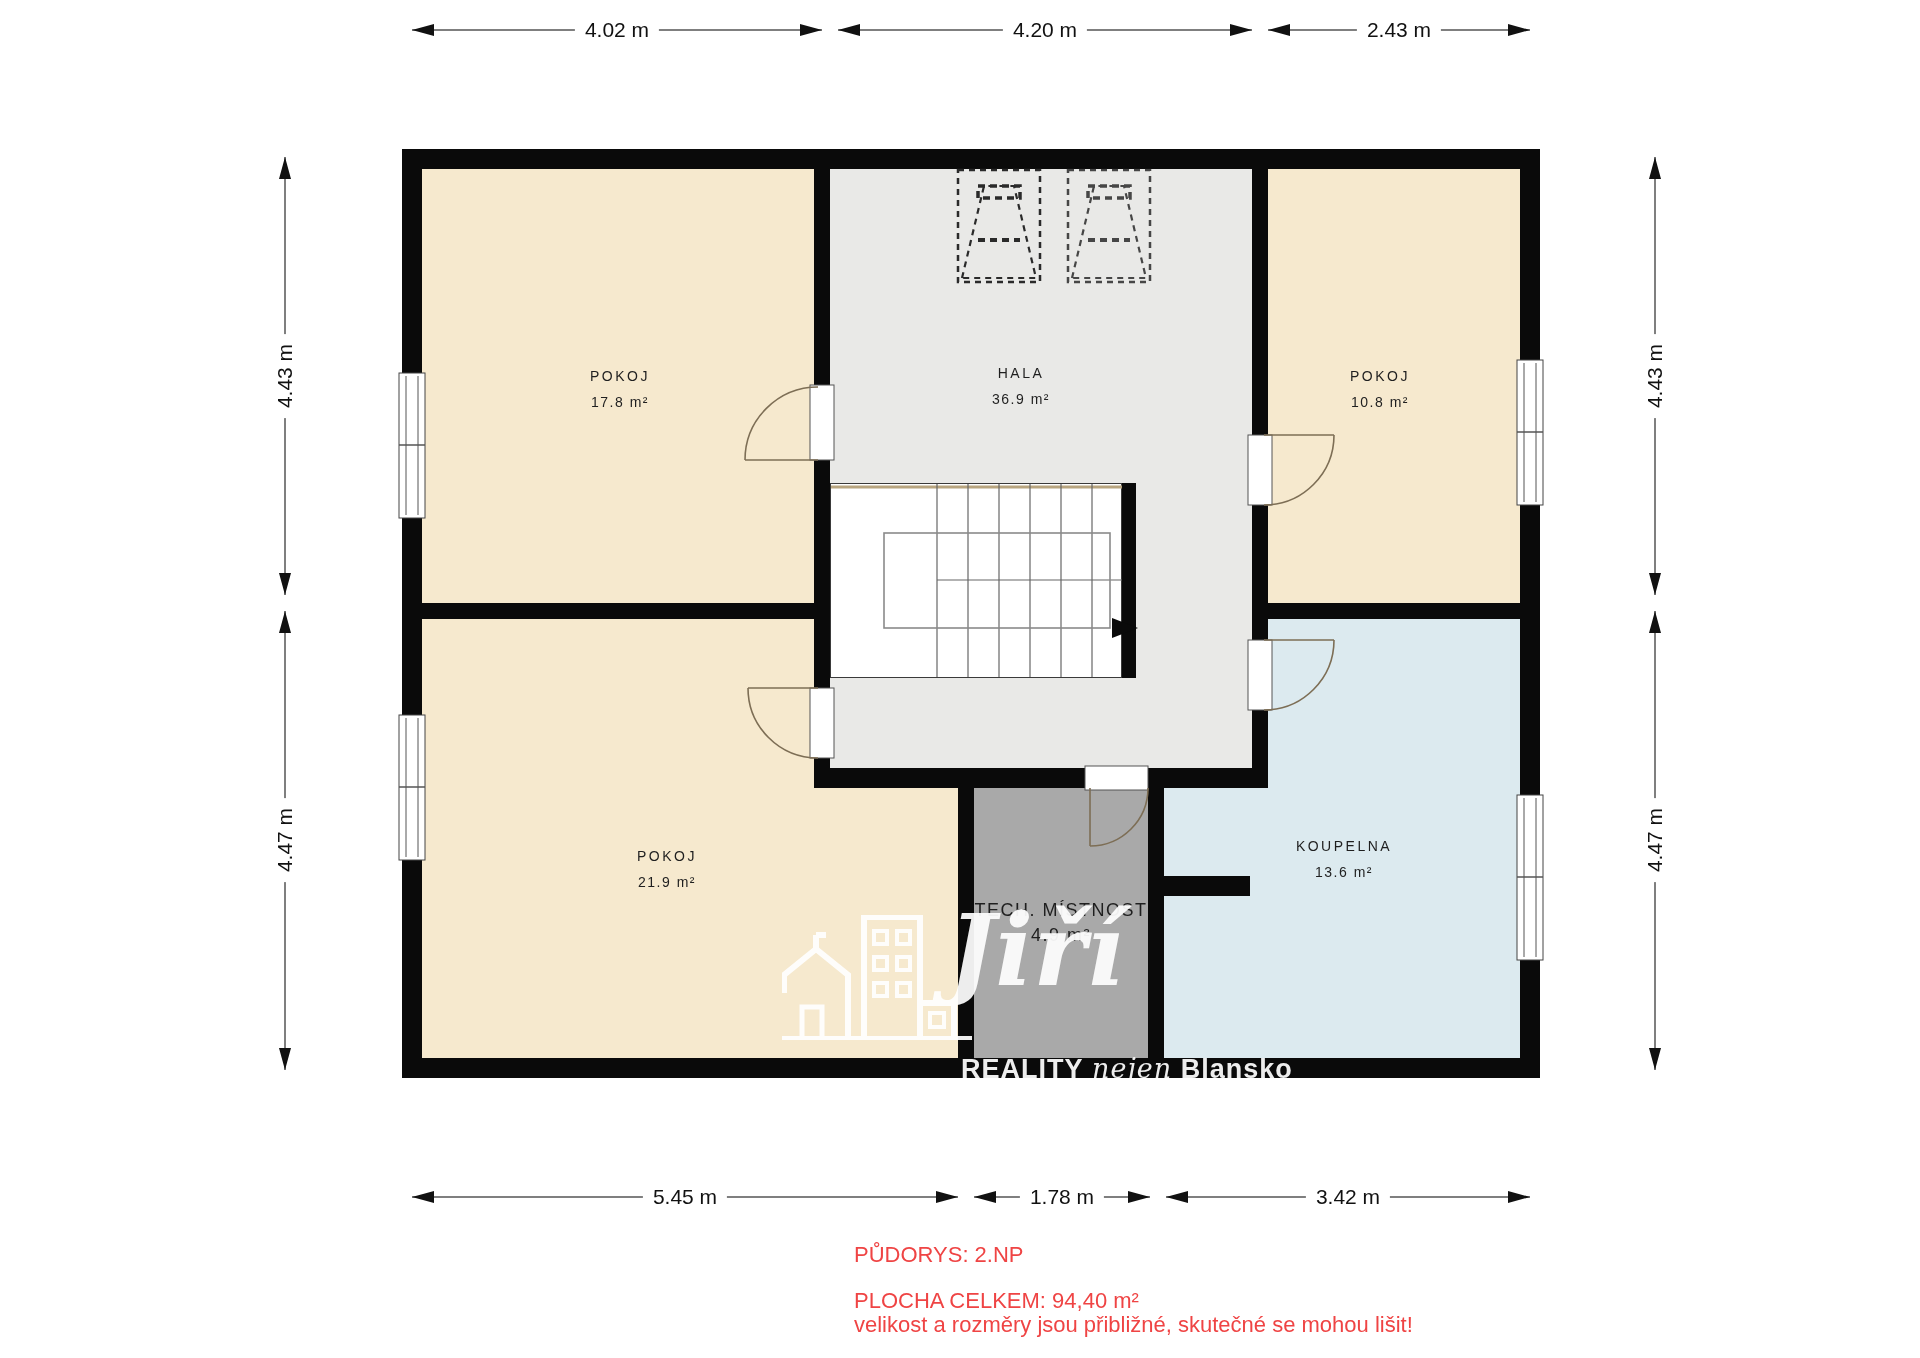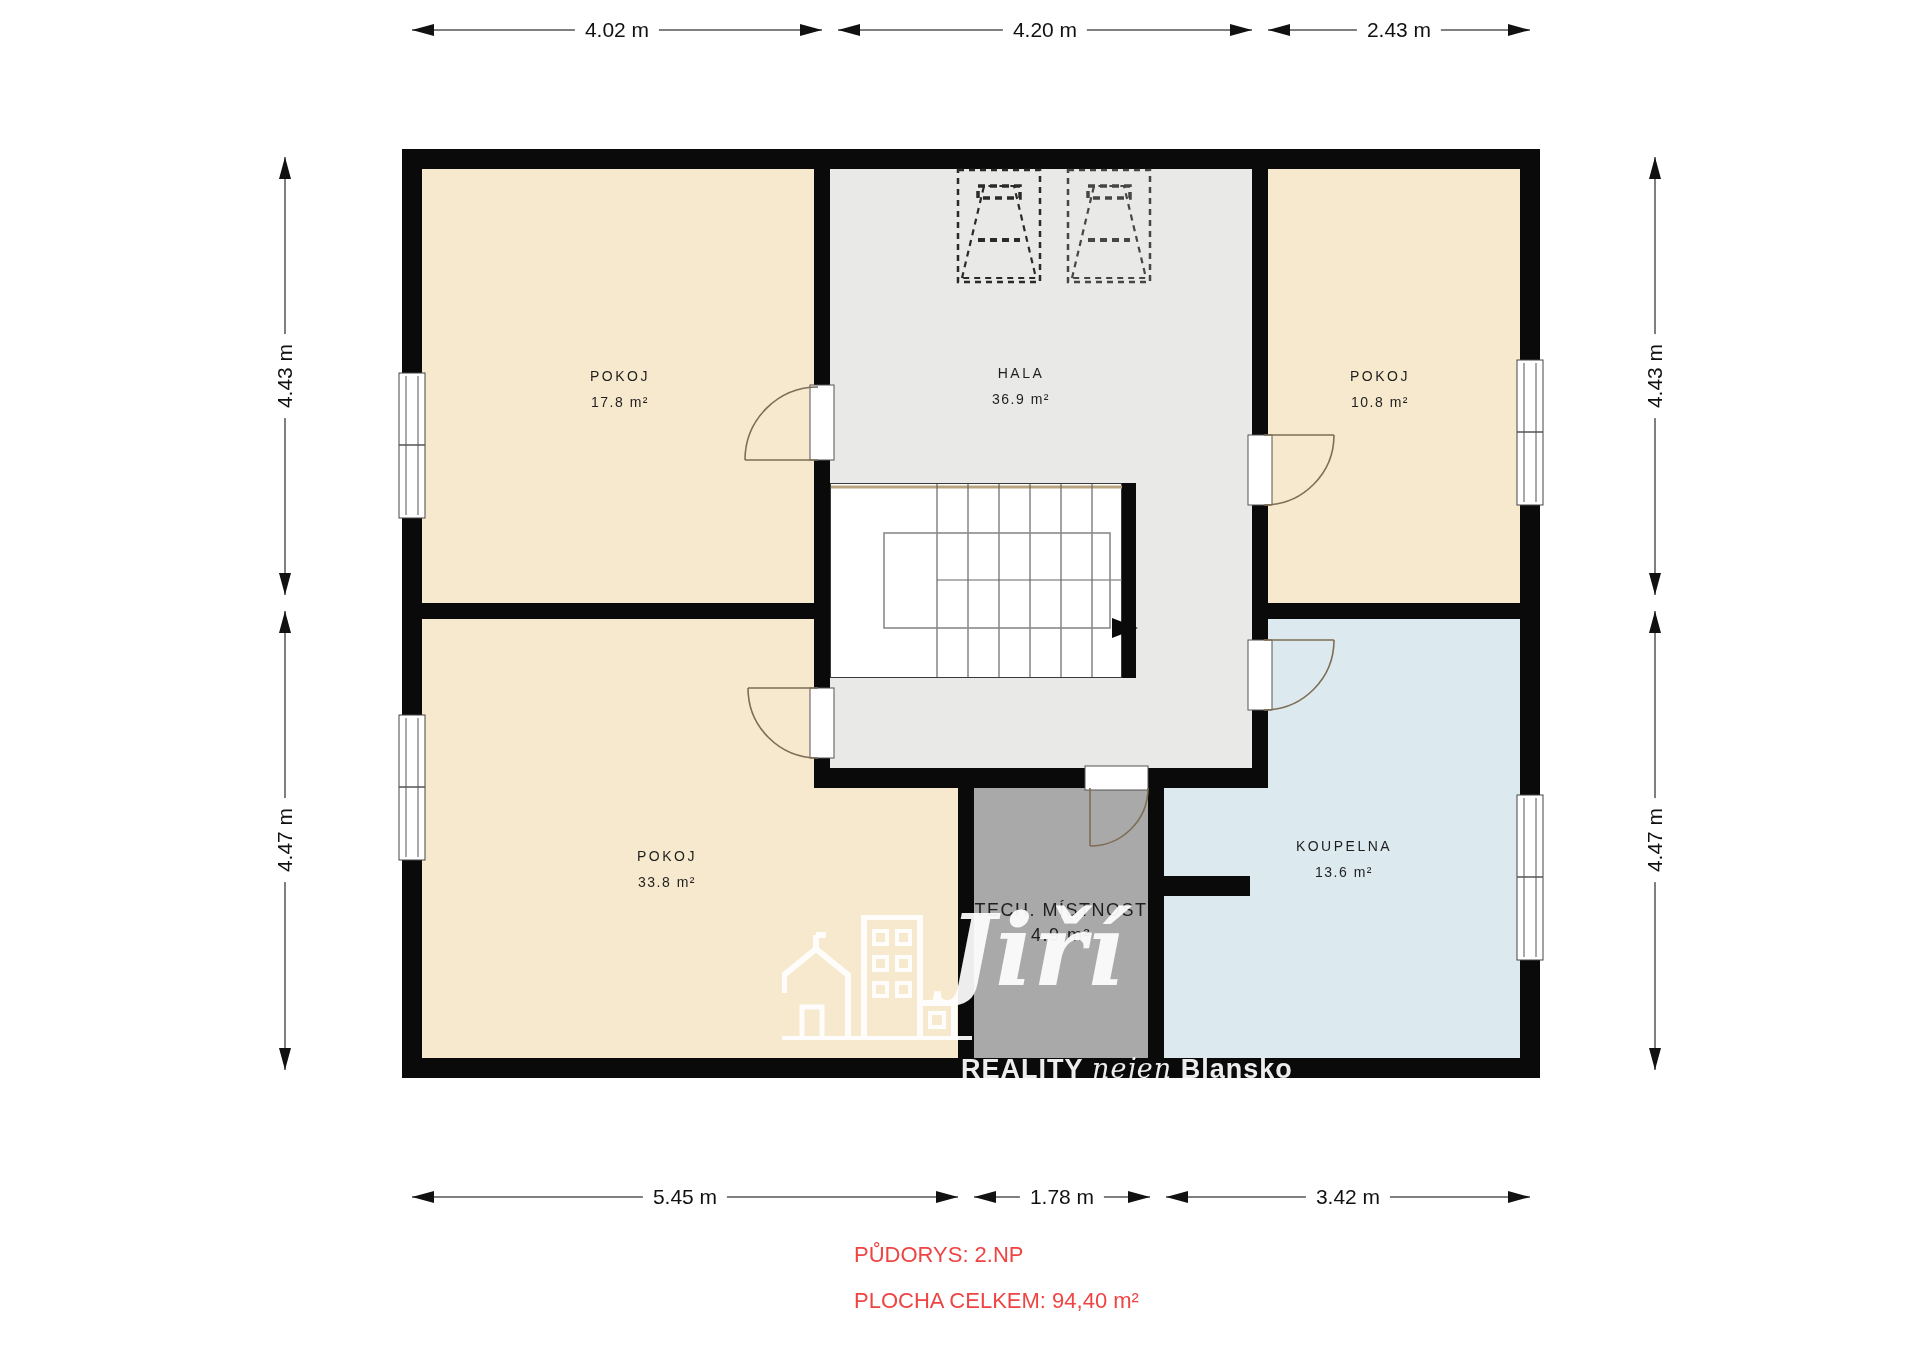--- a/index.html
+++ b/index.html
@@ -191,21 +191,21 @@
   <div class="room-label" style="left:1021px;top:360px;">
     <div>HALA</div>
     <div class="area">36.9 m²</div>
   </div>
   <div class="room-label" style="left:1380px;top:363px;">
     <div>POKOJ</div>
     <div class="area">10.8 m²</div>
   </div>
   <div class="room-label" style="left:667px;top:843px;">
     <div>POKOJ</div>
-    <div class="area">33.8 m²</div>
+    <div class="area">21.9 m²</div>
   </div>
   <div class="room-label small" style="left:1061px;top:898px;">
     <div>TECH. MÍSTNOST</div>
     <div class="area">4.9 m²</div>
   </div>
   <div class="room-label" style="left:1344px;top:833px;">
     <div>KOUPELNA</div>
     <div class="area">13.6 m²</div>
   </div>
 
@@ -240,14 +240,15 @@
   <div class="dim-label" style="left:685px;top:1197px;">5.45 m</div>
   <div class="dim-label" style="left:1062px;top:1197px;">1.78 m</div>
   <div class="dim-label" style="left:1348px;top:1197px;">3.42 m</div>
   <div class="dim-label vert" style="left:285px;top:376px;">4.43 m</div>
   <div class="dim-label vert" style="left:285px;top:840px;">4.47 m</div>
   <div class="dim-label vert" style="left:1655px;top:376px;">4.43 m</div>
   <div class="dim-label vert" style="left:1655px;top:840px;">4.47 m</div>
 
   <div class="footer" style="left:854px;top:1243px;">PŮDORYS: 2.NP</div>
   <div class="footer" style="left:854px;top:1289px;">PLOCHA CELKEM: 94,40  m²</div>
+  <div class="footer" style="left:854px;top:1313px;">velikost a rozměry jsou přibližné, skutečné se mohou lišit!</div>
 
 </div>
 
 </body></html>

